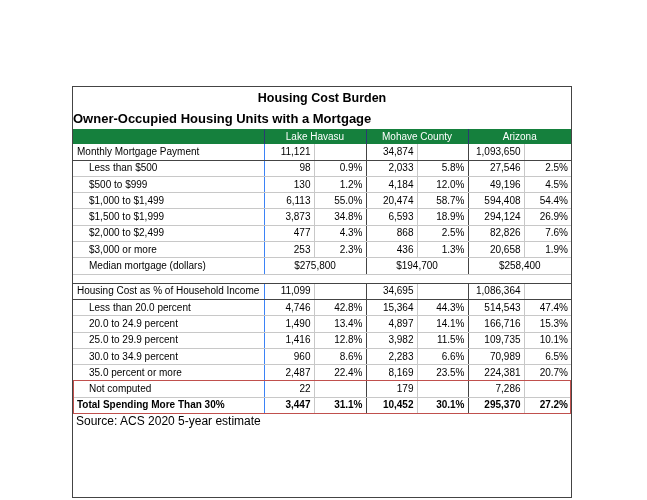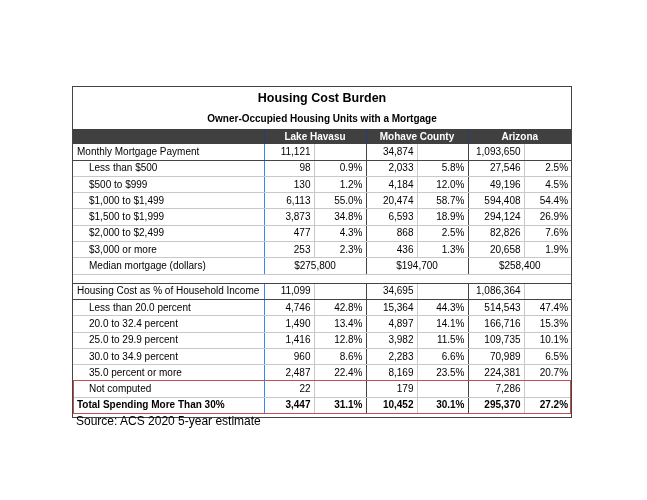--- a/index.html
+++ b/index.html
@@ -1,23 +1,23 @@
 <!DOCTYPE html>
 <html><head>
 <meta charset="utf-8">
 <style>
   html, body { margin:0; padding:0; background:#ffffff; }
   body { width:647px; height:500px; position:relative; font-family:"Liberation Sans", sans-serif; color:#000; }
-  .frame { position:absolute; left:72px; top:86px; width:500px; height:332px; border:1px solid #444; box-sizing:border-box; background:#fff; }
+  .frame { position:absolute; left:72px; top:86px; width:500px; height:412px; border:1px solid #444; box-sizing:border-box; background:#fff; }
   .title1 { position:absolute; left:0; top:0; width:100%; height:22px; line-height:22px; text-align:center; font-weight:bold; font-size:12.5px; }
-  .title2 { position:absolute; left:0; top:22px; width:100%; height:22px; line-height:20px; text-align:center; font-weight:bold; font-size:10px; }
+  .title2 { position:absolute; left:0; top:22px; width:100%; height:22px; line-height:20px; font-weight:bold; font-size:13px; }
   table { position:absolute; left:0; top:42px; width:498px; border-collapse:collapse; font-size:10px; table-layout:fixed; }
   td, th { padding:0 3px; height:15.3px; line-height:14px; white-space:nowrap; overflow:hidden; }
   col.c0 { width:191px; } col.c1 { width:50px; } col.c2 { width:52px; } col.c3 { width:51px; } col.c4 { width:51px; } col.c5 { width:56px; } col.c6 { width:47px; }
-  thead th { background:#404040; color:#fff; font-weight:bold;margin-left:8px; }
+  thead th { background:#15803d; color:#fff; font-weight:normal;margin-left:8px; }
   thead tr.geo th { text-align:center; border-left:1px solid #2b3a72; }
   thead tr.geo th:first-child { border-left:none; }
   thead tr.sub th.est { text-align:center; border-left:1px solid #2b3a72; }
   thead tr.sub th.pct { text-align:right; border-left:1px solid #5a6db0; }
   tbody td { border-bottom:1px solid #c8c8c8; }
   tbody td.n { text-align:right; }
   tbody td.b1 { border-left:1px solid #3b82f6; }
   tbody td.b2 { border-left:1px solid #c8c8c8; }
   tbody td.b3 { border-left:1px solid #444; }
   tr.section td { font-weight:normal; border-bottom:1px solid #444; }
@@ -143,21 +143,21 @@
       <tr>
         <td class="lbl">Less than 20.0 percent</td>
         <td class="n b1">4,746</td>
         <td class="n b2">42.8%</td>
         <td class="n b3">15,364</td>
         <td class="n b2">44.3%</td>
         <td class="n b3">514,543</td>
         <td class="n b2">47.4%</td>
       </tr>
       <tr>
-        <td class="lbl">20.0 to 32.4 percent</td>
+        <td class="lbl">20.0 to 24.9 percent</td>
         <td class="n b1">1,490</td>
         <td class="n b2">13.4%</td>
         <td class="n b3">4,897</td>
         <td class="n b2">14.1%</td>
         <td class="n b3">166,716</td>
         <td class="n b2">15.3%</td>
       </tr>
       <tr>
         <td class="lbl">25.0 to 29.9 percent</td>
         <td class="n b1">1,416</td>

